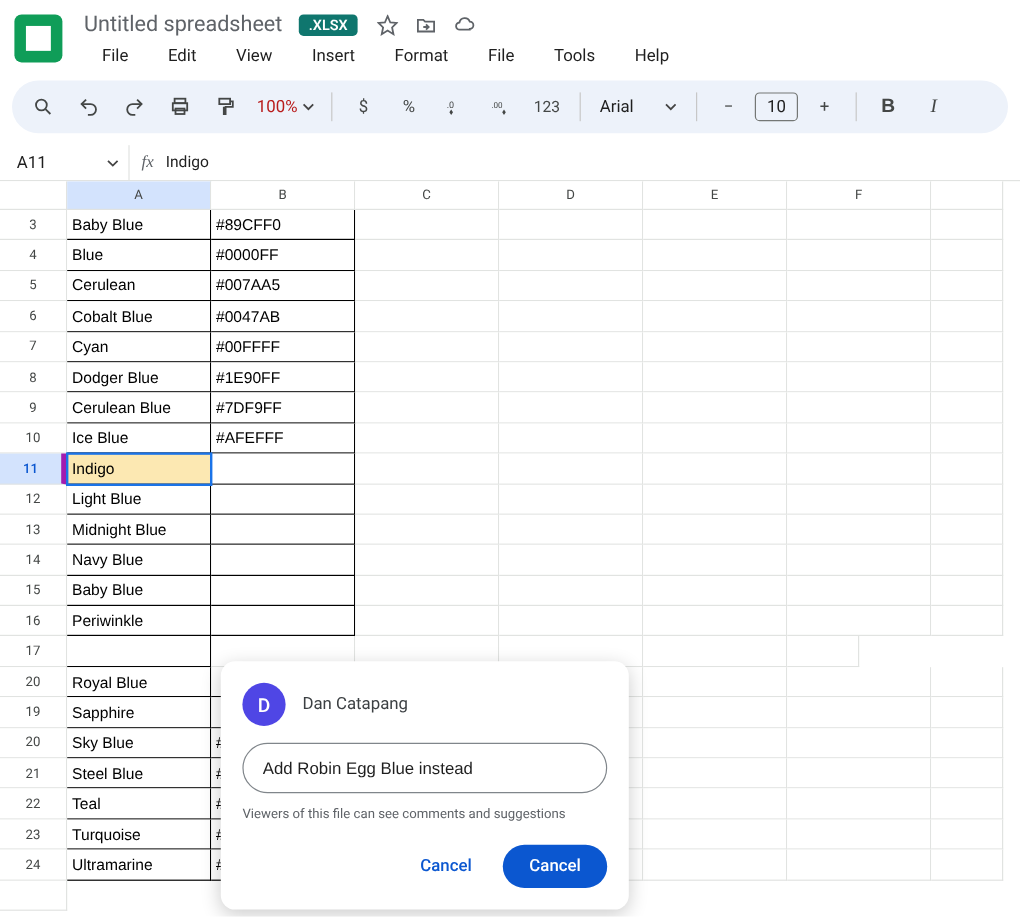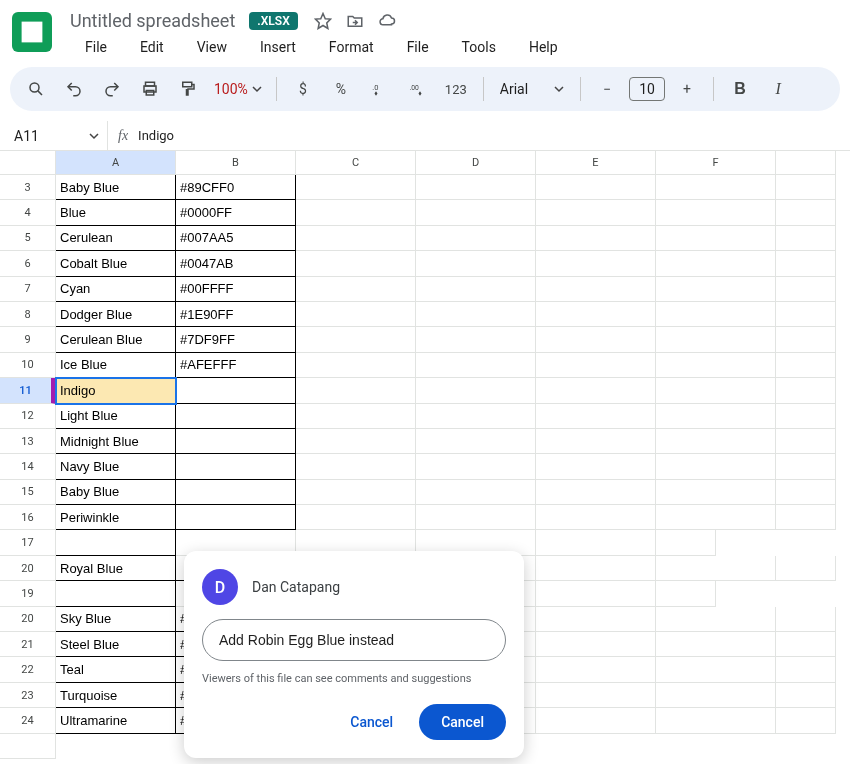--- a/index.html
+++ b/index.html
@@ -366,20 +366,21 @@
             <div class="cell colA data">Royal Blue</div>
             <div class="cell colB data"></div>
             <div class="cell colX"></div>
             <div class="cell colX"></div>
             <div class="cell colX"></div>
             <div class="cell colX"></div>
             <div class="cell" style="width:60px"></div>
           </div>
           <div class="row">
             <div class="rh">19</div>
+            <div class="cell colA data">Sapphire</div>
             <div class="cell colB data"></div>
             <div class="cell colX"></div>
             <div class="cell colX"></div>
             <div class="cell colX"></div>
             <div class="cell colX"></div>
             <div class="cell" style="width:60px"></div>
           </div>
           <div class="row">
             <div class="rh">20</div>
             <div class="cell colA data">Sky Blue</div>

